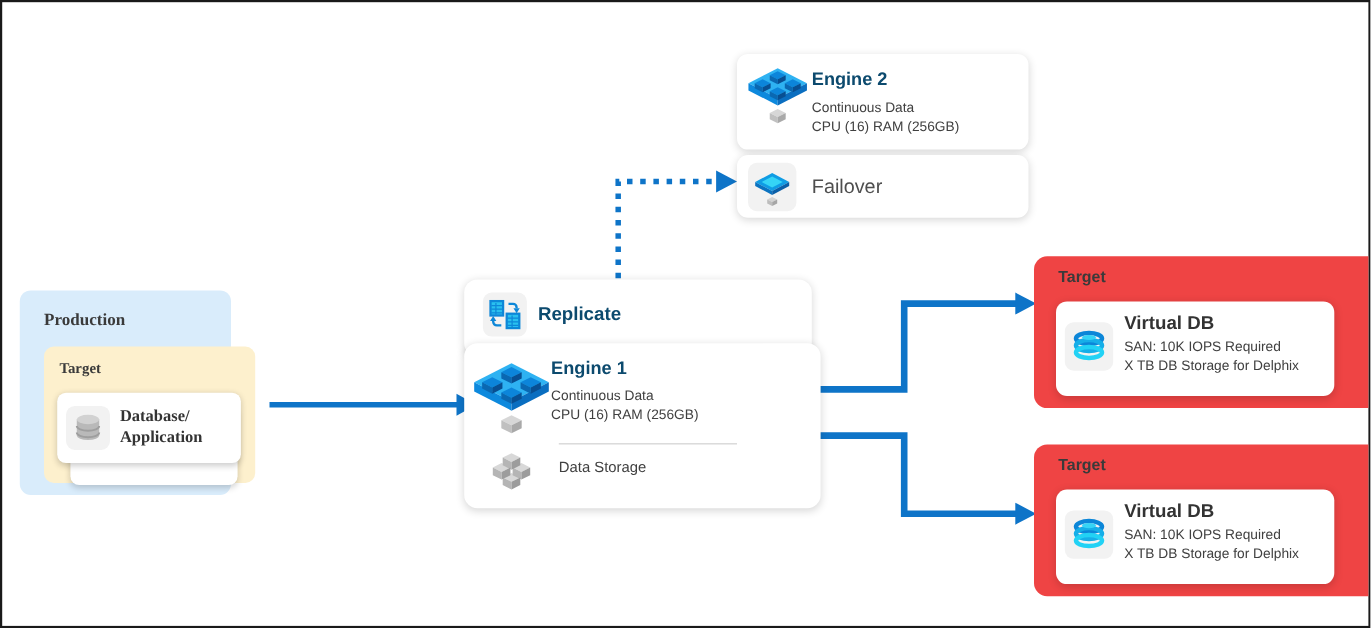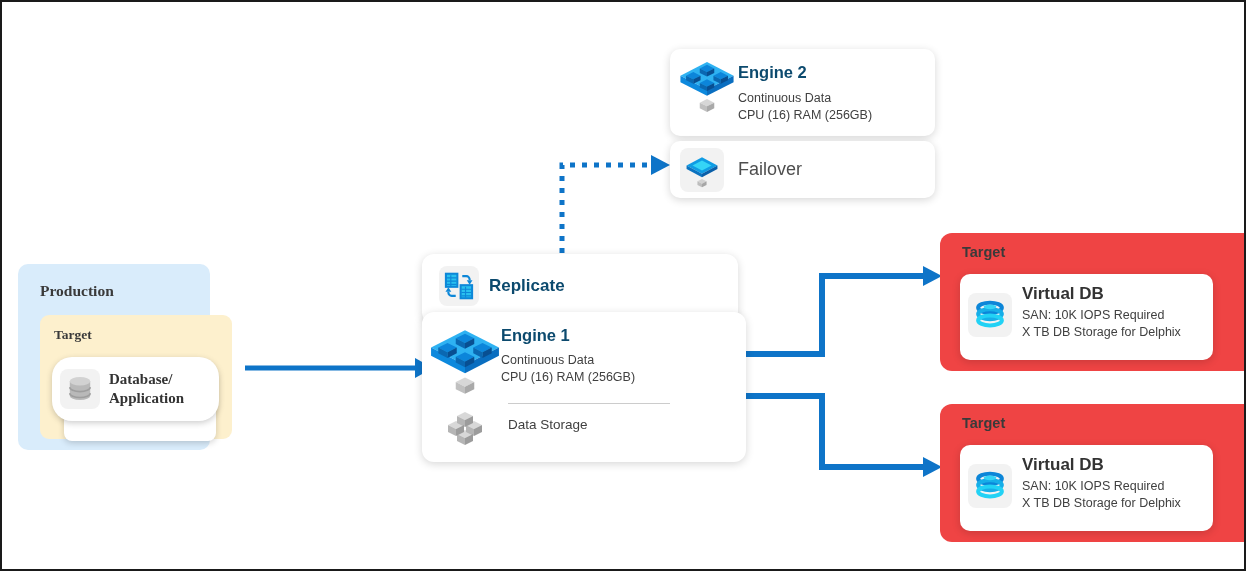--- a/index.html
+++ b/index.html
@@ -18,21 +18,21 @@
   
   .card{background:#ffffff;border-radius:10px;box-shadow:0 2px 8px rgba(0,0,0,0.16);z-index:3;}
   .icon-tile{background:#f2f2f2;border-radius:8px;display:flex;align-items:center;justify-content:center;}
   .h1{font-weight:bold;color:#333333;font-size:17px;line-height:19px;}
   .h2{font-weight:bold;color:#0c4a6e;font-size:16.5px;line-height:19px;}
   .body-line{color:#404040;font-size:12.5px;line-height:17px;}
   .divider{height:1px;background:#cccccc;}
   
   #production-box{left:16px;top:262px;width:192px;height:186px;background:#d9ecfb;font-family:Liberation Serif, serif;}
   #sources-box{left:22px;top:51px;width:192px;height:124px;background:#fdf0cd;border-radius:9px;}
-  #db-card{left:12px;top:42px;width:167px;height:64px;border-radius:20px;display:flex;align-items:center;box-shadow:0 2px 6px rgba(0,0,0,0.2);}
+  #db-card{left:12px;top:42px;width:167px;height:64px;border-radius:8px;display:flex;align-items:center;box-shadow:0 2px 6px rgba(0,0,0,0.2);}
   #db-card-stack{left:24px;top:54px;width:152px;height:72px;background:#ffffff;border-radius:8px;box-shadow:0 2px 6px rgba(0,0,0,0.18);z-index:2;}
   .db-label{font-weight:bold;color:#333;font-size:15px;line-height:19px;}
   
   #replicate-card{left:420px;top:252px;width:316px;height:70px;border-radius:12px;z-index:3;}
   #engine1-card{left:420px;top:310px;width:324px;height:150px;border-radius:12px;z-index:4;text-decoration:underline;}
   
   #engine2-card{left:668px;top:47px;width:265px;height:87px;}
   #failover-card{left:668px;top:139px;width:265px;height:57px;display:flex;align-items:center;}
   .failover-label{color:#4e4e4e;font-size:18px;}
   

